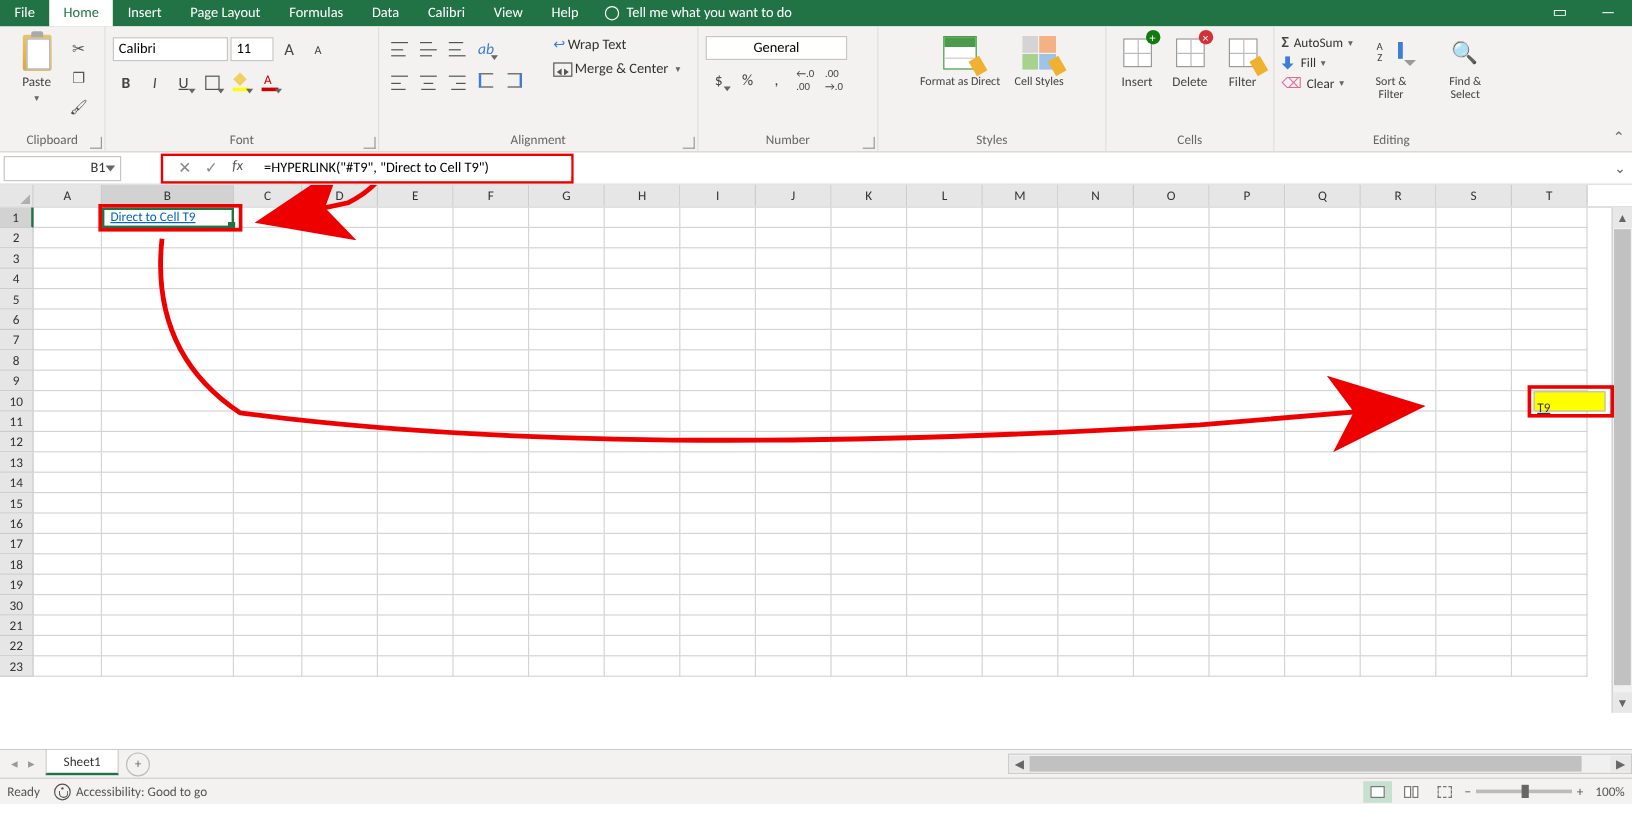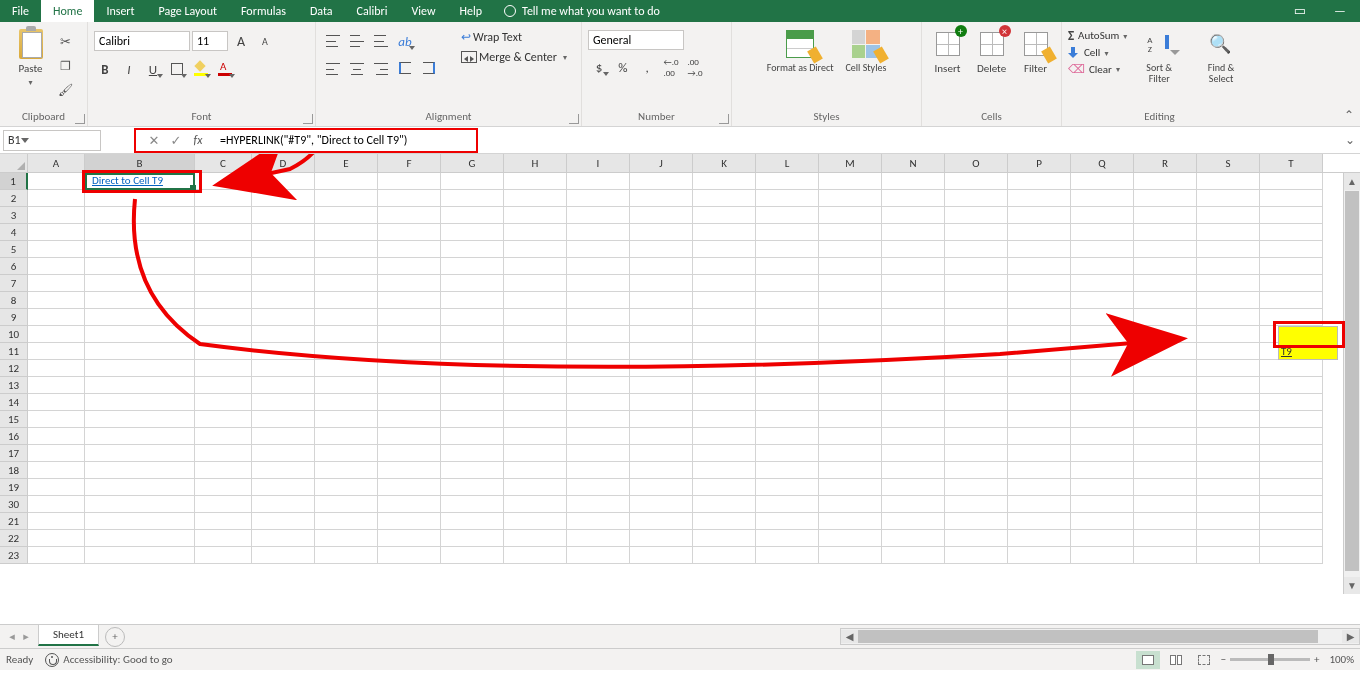--- a/index.html
+++ b/index.html
@@ -92,21 +92,21 @@
   .eraser-ic::before{content:"⌫"; font-size:12px; color:#de6b9a;}
   .sort-ic{width:28px;height:24px;position:relative;}
   .sort-ic::before{content:"A\AZ";white-space:pre;font-size:9px;line-height:9px;position:absolute;left:2px;top:3px;color:#444;}
   .sort-ic::after{content:"";position:absolute;right:4px;top:3px;width:4px;height:14px;background:#3b7dd8;}
   .find-ic::before{content:"🔍"; font-size:18px;}
   .funnel{position:absolute;right:0;bottom:0;width:10px;height:10px;}
   .funnel::before{content:"";position:absolute;border-top:5px solid #999;border-left:5px solid transparent;border-right:5px solid transparent;}
   
   
   .fbar { height: 27px; display: flex; align-items: center; border-bottom: 1px solid #d4d4d4; background: #fff; }
-  .namebox { width: 98px; height: 21px; border: 1px solid #c8c6c4; margin: 0 3px; padding: 0 4px; font-size: 12px; display:flex; align-items:center; justify-content:flex-start;}
+  .namebox { width: 98px; height: 21px; border: 1px solid #c8c6c4; margin: 0 3px; padding: 0 4px; font-size: 12px; display:flex; align-items:center; justify-content:flex-end;}
   .namebox::after{content:"";border-left:4px solid transparent;border-right:4px solid transparent;border-top:5px solid #666;}
   .fbar-red { border: 2px solid #e00; height: 25px; display: flex; align-items: center; margin-left: 30px; }
   .fbtns { display: flex; gap: 2px; padding: 0 8px; }
   .fbtn { width: 20px; text-align: center; color: #888; font-size: 13px; }
   .fx { font-style: italic; font-size: 12px; color:#555;}
   .finput { border: none; font-size: 12px; padding: 0 4px; width: 260px; outline:none;}
   .fbar-expand{margin-left:auto;width:20px;text-align:center;color:#666;}
   
   
   .grid-area { height: 470px; position: relative; overflow: hidden; background: #fff; }
@@ -121,21 +121,21 @@
   .cells { position: absolute; left: 28px; top: 19px; }
   .cellrow { display: flex; height: 17px; }
   .cell { border-right: 1px solid #d4d4d4; border-bottom: 1px solid #d4d4d4; font-size: 11px; line-height: 17px; padding: 0 2px; overflow: visible; white-space: nowrap; }
   
   
   .b1-box { position: absolute; border: 3px solid #e00; pointer-events: none; z-index:5;}
   .b1-sel { position: absolute; border: 2px solid #217346; background: transparent; z-index:4;}
   .b1-sel::after{content:"";position:absolute;right:-3px;bottom:-3px;width:6px;height:6px;background:#217346;}
   .link { color: #0563c1; text-decoration: underline; }
   .t9-box { position: absolute; border: 3px solid #e00; z-index:5;}
-  .t9-cell { position: absolute; background: #ffff00; border: 1px solid #bbb; font-size: 11px; line-height:17px; padding: 16px 2px; z-index:3;text-decoration:underline;}
+  .t9-cell { position: absolute; background: #ffff00; border: 1px solid #bbb; font-size: 11px; line-height:17px; padding: 4px 2px; z-index:3;text-decoration:underline;}
   
   
   .arrow-svg{position:absolute;top:0;left:0;pointer-events:none;z-index:6;}
   
   
   .vscroll{position:absolute;right:0;top:19px;bottom:30px;width:17px;background:#f0f0f0;border-left:1px solid #ccc; display:flex; flex-direction:column;}
   .vscroll .arr{height:17px;text-align:center;line-height:17px;color:#666;font-size:10px;background:#e8e8e8;}
   .vscroll .thumb{background:#c1c1c1;margin:1px;flex:0 0 auto;}
   
   
@@ -312,21 +312,21 @@
           <span style="font-size:8px;color:#666;margin-left:4px;">▾</span>
         </div>
       </div>
     </div>
     <div class="group-label">Alignment</div>
     <div class="dl"></div>
   </div>
 
   <div class="group" style="width:150px;">
     <div class="group-tools col" style="width:100%;gap:6px;padding-top:4px;">
-      <input class="fake" style="width: 96px;" value="General">
+      <input class="fake" style="width: 118px; text-align: center;" value="General">
       <div class="row">
         <div class="smlbtn dd">$</div>
         <div class="smlbtn">%</div>
         <div class="smlbtn">,</div>
         <div class="smlbtn" style="font-size:9px;">←.0<br>.00</div>
         <div class="smlbtn" style="font-size:9px;">.00<br>→.0</div>
       </div>
     </div>
     <div class="group-label">Number</div>
     <div class="dl"></div>
@@ -387,21 +387,21 @@
   <div class="group" style="width:195px;border-right:none;">
     <div class="group-tools">
       <div class="col" style="gap:3px;padding-top:2px;">
         <div class="row" style="font-size:11px;gap:4px;">
           <span class="sigma"></span>
           <span>AutoSum</span>
           <span style="font-size:8px;color:#666;">▾</span>
         </div>
         <div class="row" style="font-size:11px;gap:4px;">
           <span class="arrow-dn-ic"></span>
-          <span>Cell</span>
+          <span>Fill</span>
           <span style="font-size:8px;color:#666;">▾</span>
         </div>
         <div class="row" style="font-size:11px;gap:4px;">
           <span class="eraser-ic"></span>
           <span>Clear</span>
           <span style="font-size:8px;color:#666;">▾</span>
         </div>
       </div>
       <div class="bigbtn">
         <div class="ic" style="position:relative;">

